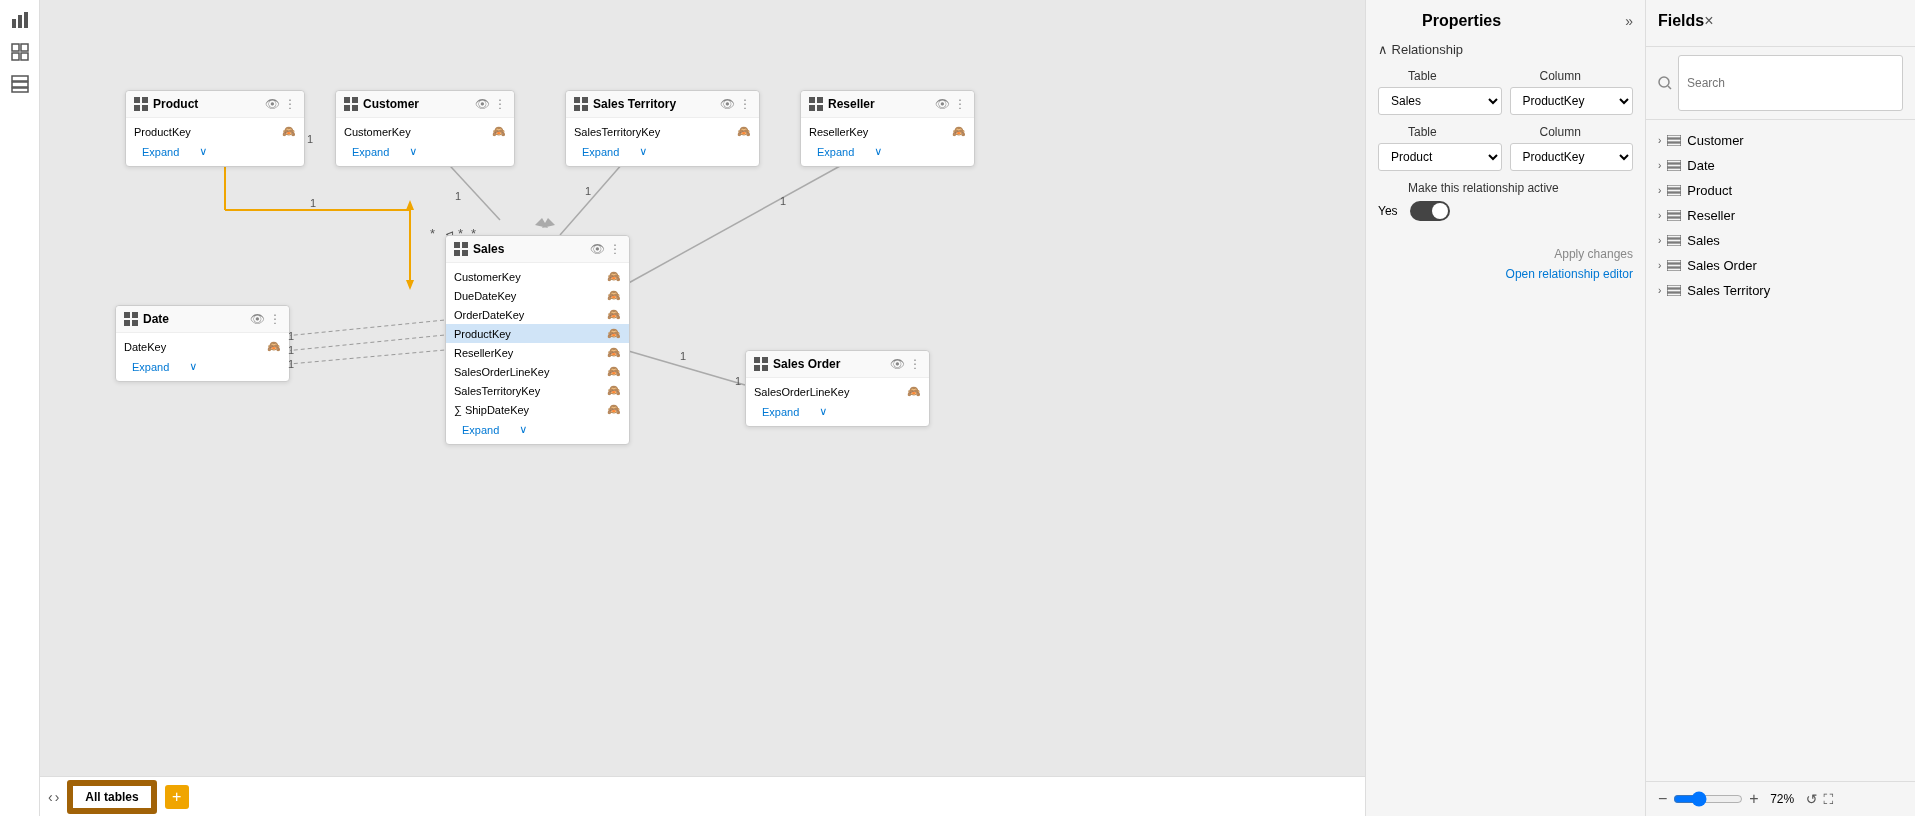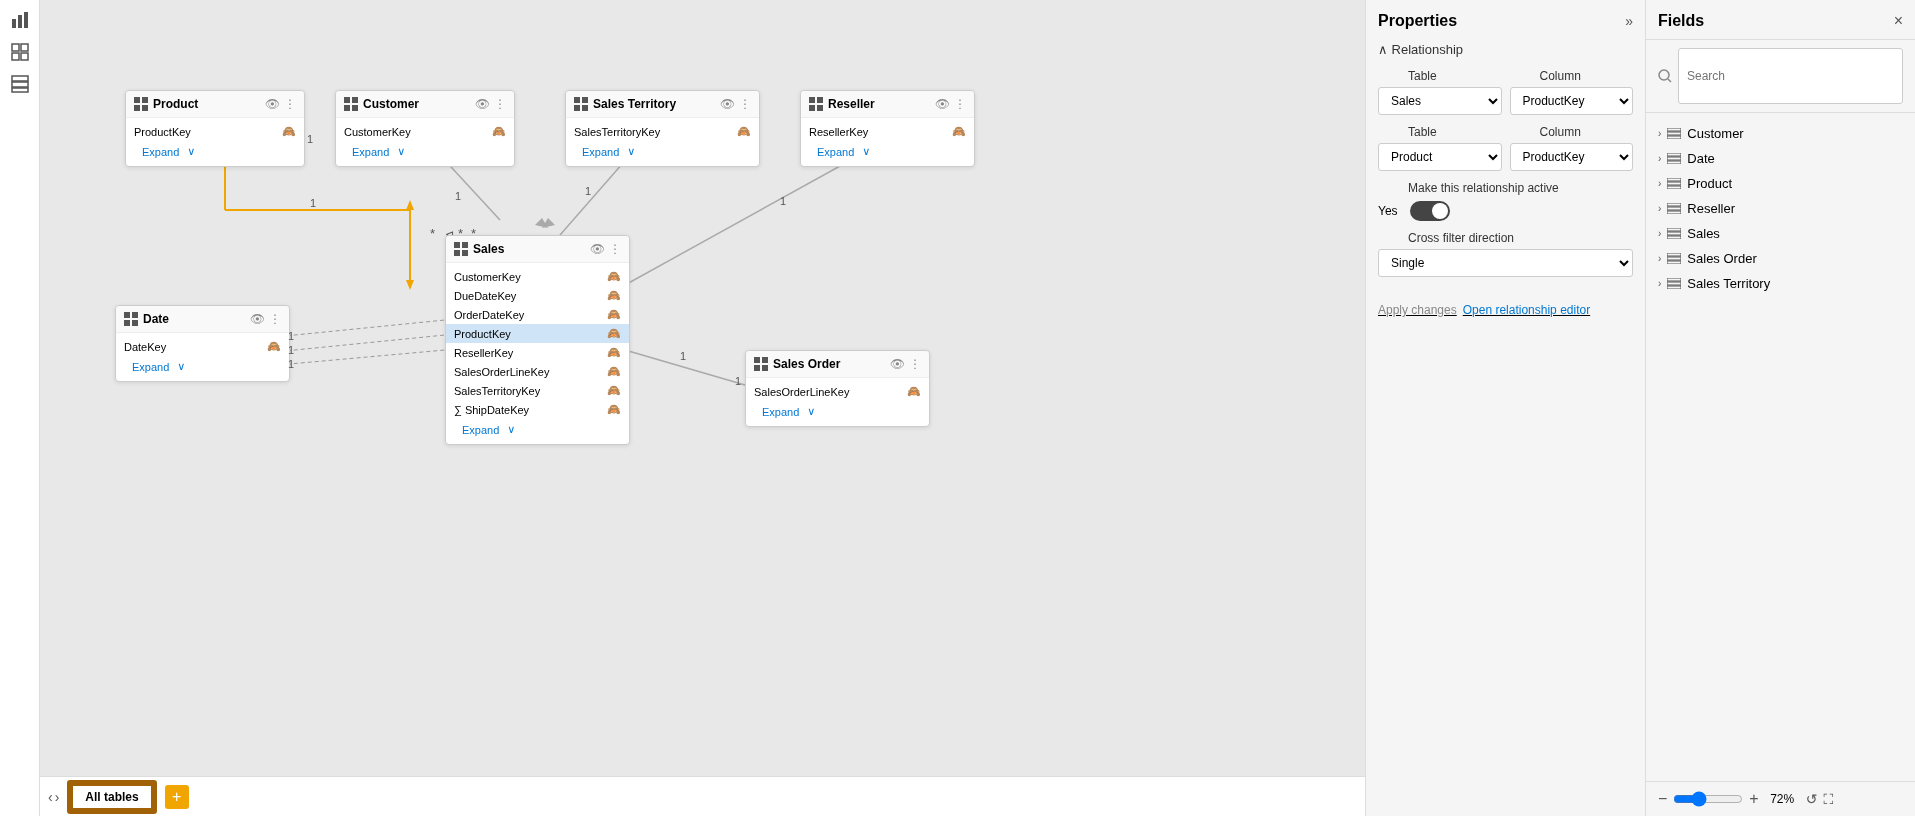--- a/index.html
+++ b/index.html
@@ -16,55 +16,55 @@
     .canvas { width: 100%; height: calc(100% - 40px); position: relative; }
 
     
     .table-card { position: absolute; background: #fff; border: 1px solid #ccc; border-radius: 4px; min-width: 170px; box-shadow: 0 1px 4px rgba(0,0,0,0.1); }
     .table-card-header { display: flex; align-items: center; justify-content: space-between; padding: 6px 8px; border-bottom: 1px solid #eee; background: #f9f9f9; border-radius: 4px 4px 0 0; }
     .table-card-header-left { display: flex; align-items: center; gap: 5px; font-weight: 600; font-size: 12px; }
     .table-card-header-icons { display: flex; gap: 4px; color: #888; }
     .table-card-body { padding: 4px 8px; }
     .table-card-field { display: flex; align-items: center; justify-content: space-between; padding: 3px 0; font-size: 11px; }
     .table-card-field.highlighted { background: #d0e4f7; margin: 0 -8px; padding: 3px 8px; }
-    .expand-link { color: #0078d4; font-size: 11px; padding: 4px 8px; cursor: pointer; display: flex; align-items: center; gap: 8px; }
+    .expand-link { color: #0078d4; font-size: 11px; padding: 4px 8px; cursor: pointer; display: flex; align-items: center; gap: 20px; }
 
     
     .canvas-bottom { height: 40px; background: #fff; border-top: 1px solid #ddd; display: flex; align-items: center; padding: 0 8px; gap: 8px; }
     .tab-btn { background: #fff; border: 6px solid #a16207; padding: 4px 12px; font-size: 12px; cursor: pointer; border-radius: 3px; }
     .tab-btn.active { background: #fff; font-weight: 600; }
     .add-tab-btn { width: 24px; height: 24px; background: #f0a500; color: #fff; border: none; border-radius: 3px; cursor: pointer; font-size: 16px; display: flex; align-items: center; justify-content: center; }
     .nav-arrows { display: flex; gap: 2px; }
     .nav-arrow { background: none; border: none; cursor: pointer; color: #555; font-size: 14px; }
 
     
     .properties-panel { width: 280px; background: #f5f5f5; border-left: 1px solid #ddd; display: flex; flex-direction: column; padding: 12px; overflow-y: auto; }
     .properties-header { display: flex; align-items: center; justify-content: space-between; margin-bottom: 12px; }
-    .properties-title { font-size: 16px; font-weight: 600; }
+    .properties-title { font-size: 16px; font-weight: 600; margin-left: 44px; }
     .collapse-btn { background: none; border: none; cursor: pointer; color: #555; font-size: 14px; }
     .section-header { display: flex; align-items: center; gap: 4px; font-size: 13px; font-weight: 500; margin-bottom: 12px; color: #333; }
     .form-label { font-size: 12px; color: #333; margin-bottom: 4px; font-weight: 400; margin-left: 30px; }
     .form-row { margin-bottom: 10px; }
     .form-row-2col { display: flex; gap: 8px; margin-bottom: 10px; }
     .form-col { flex: 1; }
     .form-select { width: 100%; padding: 5px 8px; border: 1px solid #ccc; border-radius: 3px; background: #fff; font-size: 12px; appearance: auto; }
     .toggle-row { display: flex; align-items: center; gap: 12px; margin-bottom: 10px; }
     .toggle-label { font-size: 12px; }
     .toggle-switch { width: 40px; height: 20px; background: #ccc; border-radius: 10px; position: relative; cursor: pointer; }
     .toggle-switch.on { background: #444; }
     .toggle-knob { width: 16px; height: 16px; background: #fff; border-radius: 50%; position: absolute; top: 2px; transition: left 0.2s; }
     .toggle-switch.on .toggle-knob { left: 22px; }
     .toggle-switch .toggle-knob { left: 2px; }
-    .action-links { margin-top: 16px; display: flex; flex-direction: row; align-items: flex-end; gap: 6px; text-decoration: underline; }
+    .action-links { margin-top: 16px; display: flex; flex-direction: column; align-items: flex-end; gap: 6px; }
     .action-link { color: #888; font-size: 12px; cursor: pointer; }
     .action-link.active { color: #0078d4; text-align: center; }
 
     
     .fields-panel { width: 270px; background: #f5f5f5; border-left: 1px solid #ddd; display: flex; flex-direction: column; }
-    .fields-header { display: flex; align-items: center; justify-content: space-between; padding: 12px 12px 9px; border-bottom: 1px solid #ddd; }
+    .fields-header { display: flex; align-items: center; padding: 12px 12px 16px; border-bottom: 1px solid #ddd; }
     .fields-title { font-size: 16px; font-weight: 600; }
     .fields-search { display: flex; align-items: center; gap: 6px; padding: 8px 12px; border-bottom: 1px solid #ddd; }
     .fields-search input { flex: 1; border: 1px solid #ccc; padding: 4px 8px; border-radius: 3px; font-size: 12px; }
     .fields-list { padding: 8px 0; overflow-y: auto; flex: 1; }
     .field-item { display: flex; align-items: center; gap: 6px; padding: 5px 12px; cursor: pointer; font-size: 13px; }
     .field-expand-icon { color: #555; font-size: 10px; }
 
     
     .canvas-svg { position: absolute; top: 0; left: 0; width: 100%; height: 100%; pointer-events: none; }
 
@@ -445,27 +445,20 @@
   </div>
 
   <div class="form-label" style="margin-bottom:6px;">Make this relationship active</div>
   <div class="toggle-row">
     <span class="toggle-label">Yes</span>
     <div class="toggle-switch on">
       <div class="toggle-knob"></div>
     </div>
   </div>
 
-  <div class="form-row">
-    <div class="form-label">Cross filter direction</div>
-    <select class="form-select">
-      <option>Single</option>
-      <option>Both</option>
-    </select>
-  </div>
 
   <div class="action-links">
     <span class="action-link">Apply changes</span>
     <span class="action-link active">Open relationship editor</span>
   </div>
 </div>
 
 <div class="fields-panel">
   <div class="fields-header">
     <span class="fields-title">Fields</span>

